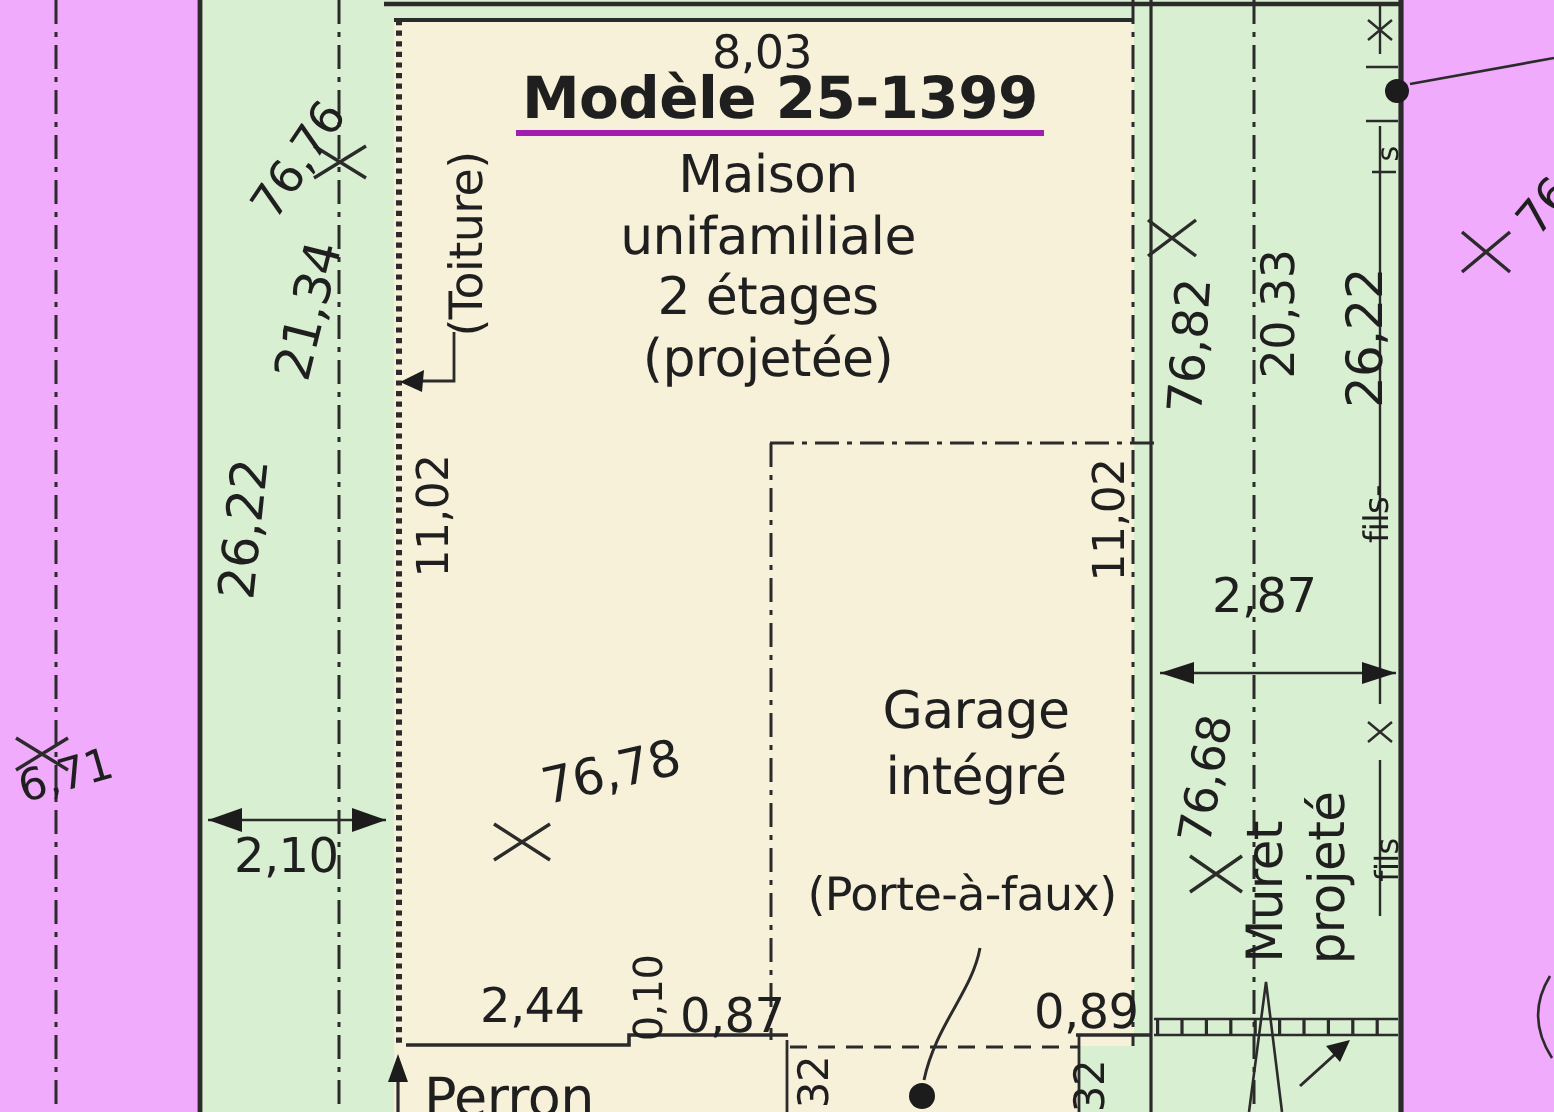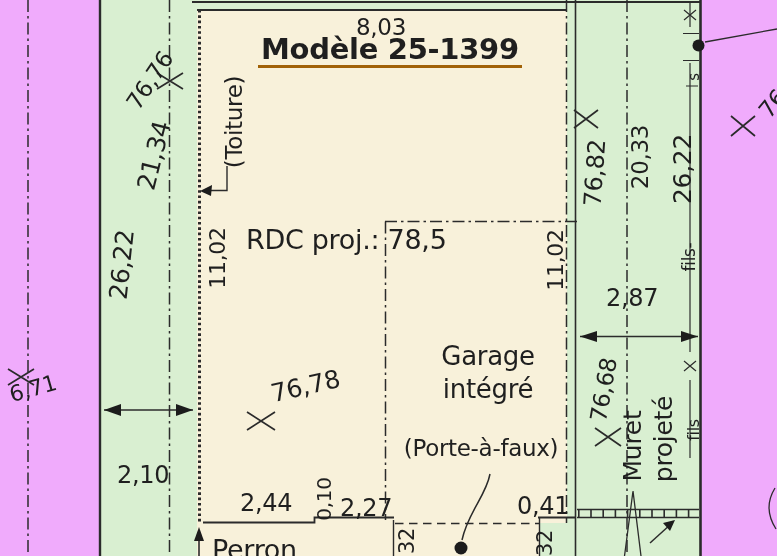--- a/index.html
+++ b/index.html
@@ -10,21 +10,21 @@
   }
   .patch{position:absolute;}
   #lot{left:100px;top:0;width:600px;height:556px;background:#d9efd1;}
   #house{left:197px;top:9px;width:370px;height:514px;background:#f8f1da;}
   #porch-patch{left:197px;top:521px;width:196px;height:35px;background:#f8f1da;}
   #cant-patch{left:394px;top:523px;width:146px;height:33px;background:#f8f1da;}
   svg.overlay{position:absolute;left:0;top:0;pointer-events:none;}
   .t{position:absolute;white-space:nowrap;letter-spacing:-0.3px;line-height:1.05;}
   .rot{transform-origin:0 0;text-align:center;}
   .ctr{text-align:center;}
-  .u{display:inline-block;border-bottom:3px solid #a16207;padding:0 3px 1px 3px;}
+  .u{display:inline-block;border-bottom:3px solid #a21caf;padding:0 3px 1px 3px;}
   .bold{font-weight:bold;}
 </style>
 </head>
 <body>
 
 <div id="canvas">
 
   <div id="lot" class="patch"></div>
   <div id="house" class="patch"></div>
   <div id="porch-patch" class="patch"></div>
@@ -93,42 +93,47 @@
       <polygon points="580,336.5 597,331 597,342"></polygon>
       <polygon points="698,336.5 681,331 681,342"></polygon>
       <polygon points="200,191 212,185 211,196"></polygon>
       <polygon points="675,520 663,523 670,531"></polygon>
       <polygon points="199,527 194,541 204,541"></polygon>
     </g>
   </svg>
 
   <div class="t" style="left:356px;top:15px;font-size:23px;">8,03</div>
   <div class="t ctr bold" style="left:258px;top:34px;width:252px;font-size:29px;"><span class="u">Modèle 25-1399</span></div>
+  <div class="t ctr" style="left:252px;top:73px;width:264px;font-size:26px;line-height:30.5px;">
+    <div>Maison</div>
+    <div>unifamiliale</div>
+    <div>2 étages</div>
+    <div>(projetée)</div>
+  </div>
   <div class="t rot" style="left:222px;top:192px;width:140px;font-size:23px;transform:rotate(-90deg);">(Toiture)</div>
-  <div class="t" style="left:246px;top:226px;font-size:27px;">RDC proj.: 78,5</div>
   <div class="t rot" style="left:206px;top:294px;width:72px;font-size:22px;transform:rotate(-90deg);">11,02</div>
   <div class="t rot" style="left:544px;top:296px;width:72px;font-size:22px;transform:rotate(-90deg);">11,02</div>
   <div class="t rot" style="left:250px;top:386px;width:108px;font-size:25px;transform:rotate(-13deg);">76,78</div>
   <div class="t ctr" style="left:389px;top:436px;width:184px;font-size:23px;">(Porte-à-faux)</div>
   <div class="t ctr" style="left:420px;top:340px;width:136px;font-size:26px;line-height:33px;">
     <div>Garage</div>
     <div>intégré</div>
   </div>
   <div class="t" style="left:230px;top:491px;font-size:24px;margin-left:10px;">2,44</div>
   <div class="t rot" style="left:314px;top:524px;width:50px;font-size:20px;transform:rotate(-90deg);">0,10</div>
-  <div class="t" style="left:340px;top:496px;font-size:24px;">2,27</div>
-  <div class="t" style="left:517px;top:494px;font-size:24px;">0,41</div>
+  <div class="t" style="left:340px;top:496px;font-size:24px;">0,87</div>
+  <div class="t" style="left:517px;top:494px;font-size:24px;">0,89</div>
   <div class="t rot" style="left:396px;top:558px;width:34px;font-size:21px;transform:rotate(-90deg);">32</div>
   <div class="t rot" style="left:534px;top:560px;width:34px;font-size:21px;transform:rotate(-90deg);">32</div>
   <div class="t" style="left:212px;top:536px;font-size:27px;">Perron</div>
 
   <div class="t rot" style="left:118px;top:106px;width:78px;font-size:23px;transform:rotate(-56deg);">76,76</div>
   <div class="t rot" style="left:130px;top:200px;width:98px;font-size:25px;transform:rotate(-76deg);">21,34</div>
   <div class="t rot" style="left:104px;top:314px;width:102px;font-size:25px;transform:rotate(-84deg);">26,22</div>
-  <div class="t" style="left:117px;top:416px;font-size:24px;margin-top:47px;">2,10</div>
+  <div class="t" style="left:117px;top:416px;font-size:24px;">2,10</div>
   <div class="t rot" style="left:0px;top:386px;width:62px;font-size:22px;transform:rotate(-16deg);">6,71</div>
 
   <div class="t rot" style="left:580px;top:214px;width:84px;font-size:24px;transform:rotate(-86deg);">76,82</div>
   <div class="t rot" style="left:628px;top:192px;width:70px;font-size:23px;transform:rotate(-90deg);">20,33</div>
   <div class="t rot" style="left:670px;top:216px;width:94px;font-size:25px;transform:rotate(-90deg);">26,22</div>
   <div class="t rot" style="left:681px;top:284px;width:54px;font-size:17px;transform:rotate(-90deg);">fils-</div>
   <div class="t rot" style="left:687px;top:85px;width:16px;font-size:15px;transform:rotate(-90deg);">s</div>
   <div class="t" style="left:606px;top:286px;font-size:24px;">2,87</div>
   <div class="t rot" style="left:585px;top:425px;width:76px;font-size:23px;transform:rotate(-80deg);">76,68</div>
   <div class="t rot" style="left:620px;top:484px;width:76px;font-size:25px;transform:rotate(-90deg);">Muret</div>

